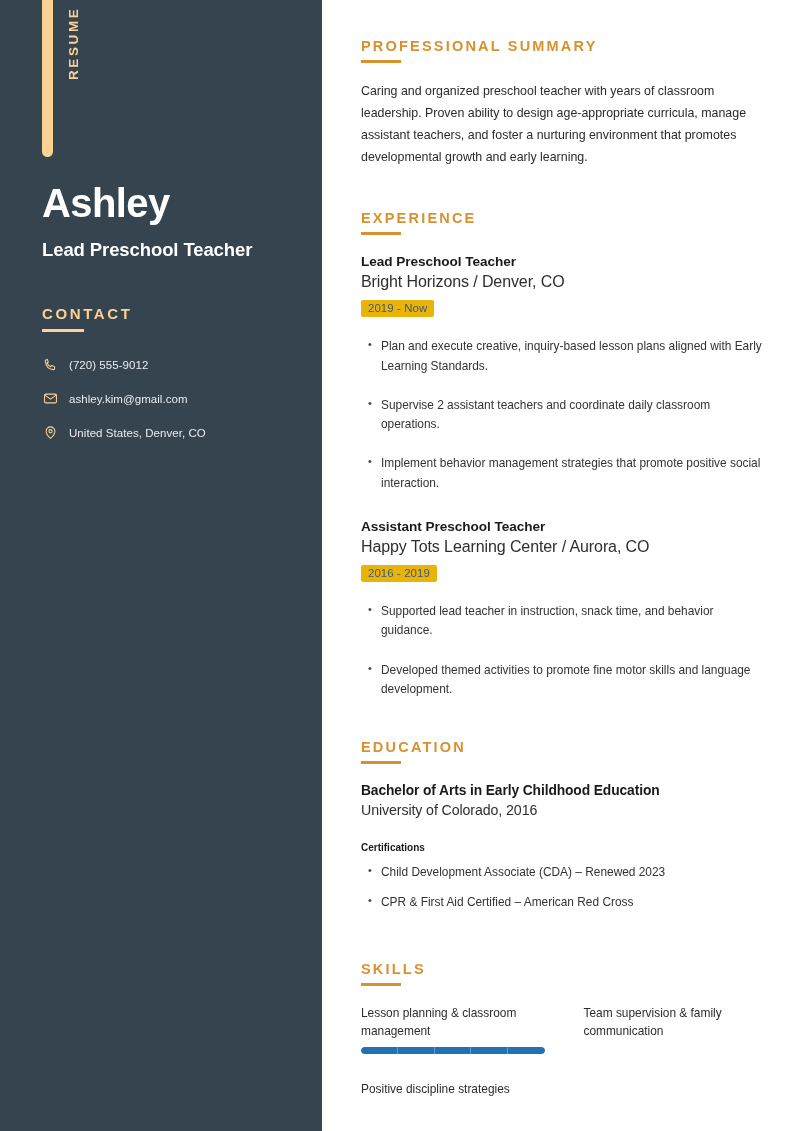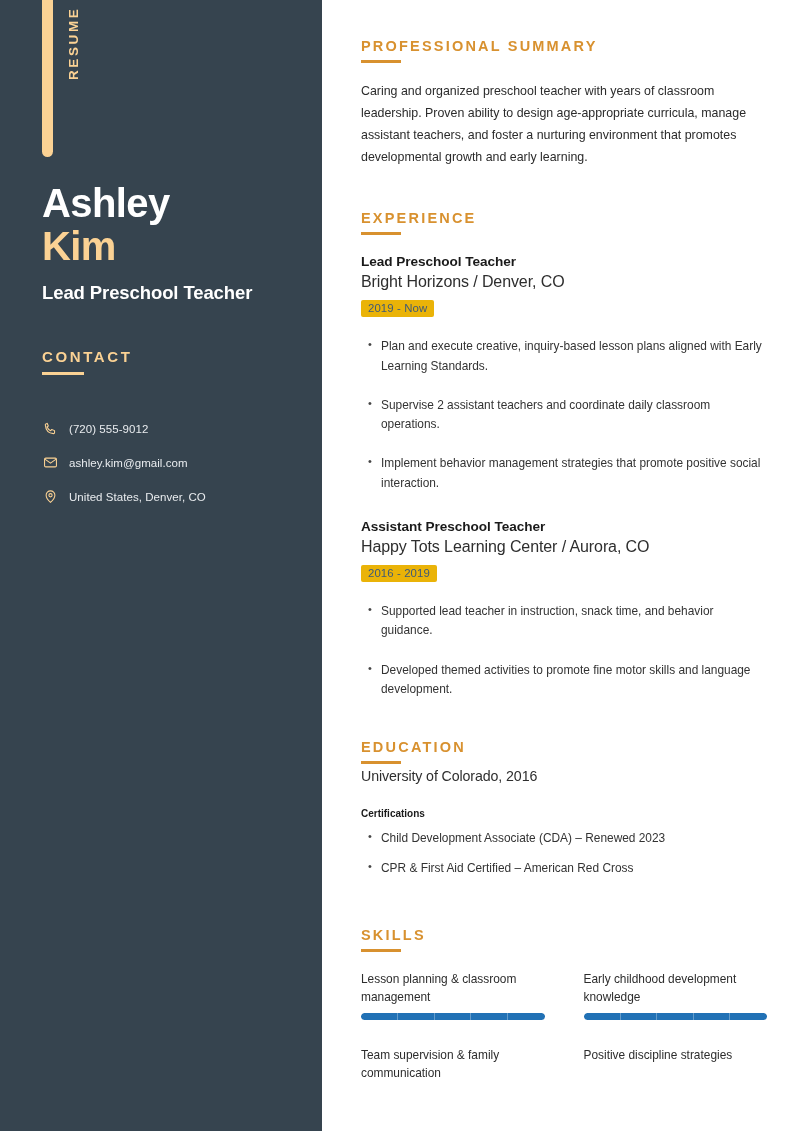--- a/index.html
+++ b/index.html
@@ -98,21 +98,21 @@
     font-weight: 700;
     letter-spacing: 2.6px;
   }
   .side-rule {
     width: 42px;
     height: 3px;
     background: #fbd294;
     margin-top: 7px;
   }
 
-  .contact-list { margin-top: 45px; }
+  .contact-list { margin-top: 24px; }
 
   .contact-row {
     display: flex;
     align-items: center;
     gap: 11px;
     margin-bottom: 16px;
     min-height: 18px;
   }
   .contact-icon {
     width: 16px;
@@ -308,21 +308,20 @@
 
   <aside class="sidebar">
 
     <div class="brand-mark">
       <div class="accent-bar"></div>
       <div class="vertical-label">RESUME</div>
     </div>
 
     <div class="name-block">
       <span class="name-first">Ashley</span>
-      <span class="name-last">Kim</span>
       <span class="job-title-side">Lead Preschool Teacher</span>
     </div>
 
     <div class="contact-block">
       <div class="side-heading">CONTACT</div>
       <div class="side-rule"></div>
 
       <div class="contact-list">
 
         <div class="contact-row">
@@ -393,20 +392,21 @@
         </ul>
       </div>
     </section>
 
     <div class="edu-gap"></div>
 
     <section class="section">
       <div class="sec-heading">EDUCATION</div>
       <div class="sec-rule"></div>
 
+      <div class="edu-degree">Bachelor of Arts in Early Childhood Education</div>
       <div class="edu-school">University of Colorado, 2016</div>
 
       <div class="cert-title">Certifications</div>
       <ul class="cert-list">
         <li>Child Development Associate (CDA) – Renewed 2023</li>
         <li>CPR &amp; First Aid Certified – American Red Cross</li>
       </ul>
     </section>
 
     <div class="skills-gap"></div>
@@ -417,26 +417,20 @@
 
       <div class="skills-grid">
 
         <div class="skill-cell">
           <div class="skill-label">Lesson planning &amp; classroom management</div>
           <div class="skill-track">
             <div class="skill-fill" style="width: 100%;"></div>
           </div>
         </div>
 
-        <div class="skill-cell">
-          <div class="skill-label">Early childhood development knowledge</div>
-          <div class="skill-track">
-            <div class="skill-fill" style="width: 100%;"></div>
-          </div>
-        </div>
 
         <div class="skill-cell">
           <div class="skill-label">Team supervision &amp; family communication</div>
 
         </div>
 
         <div class="skill-cell">
           <div class="skill-label">Positive discipline strategies</div>
 
         </div>

